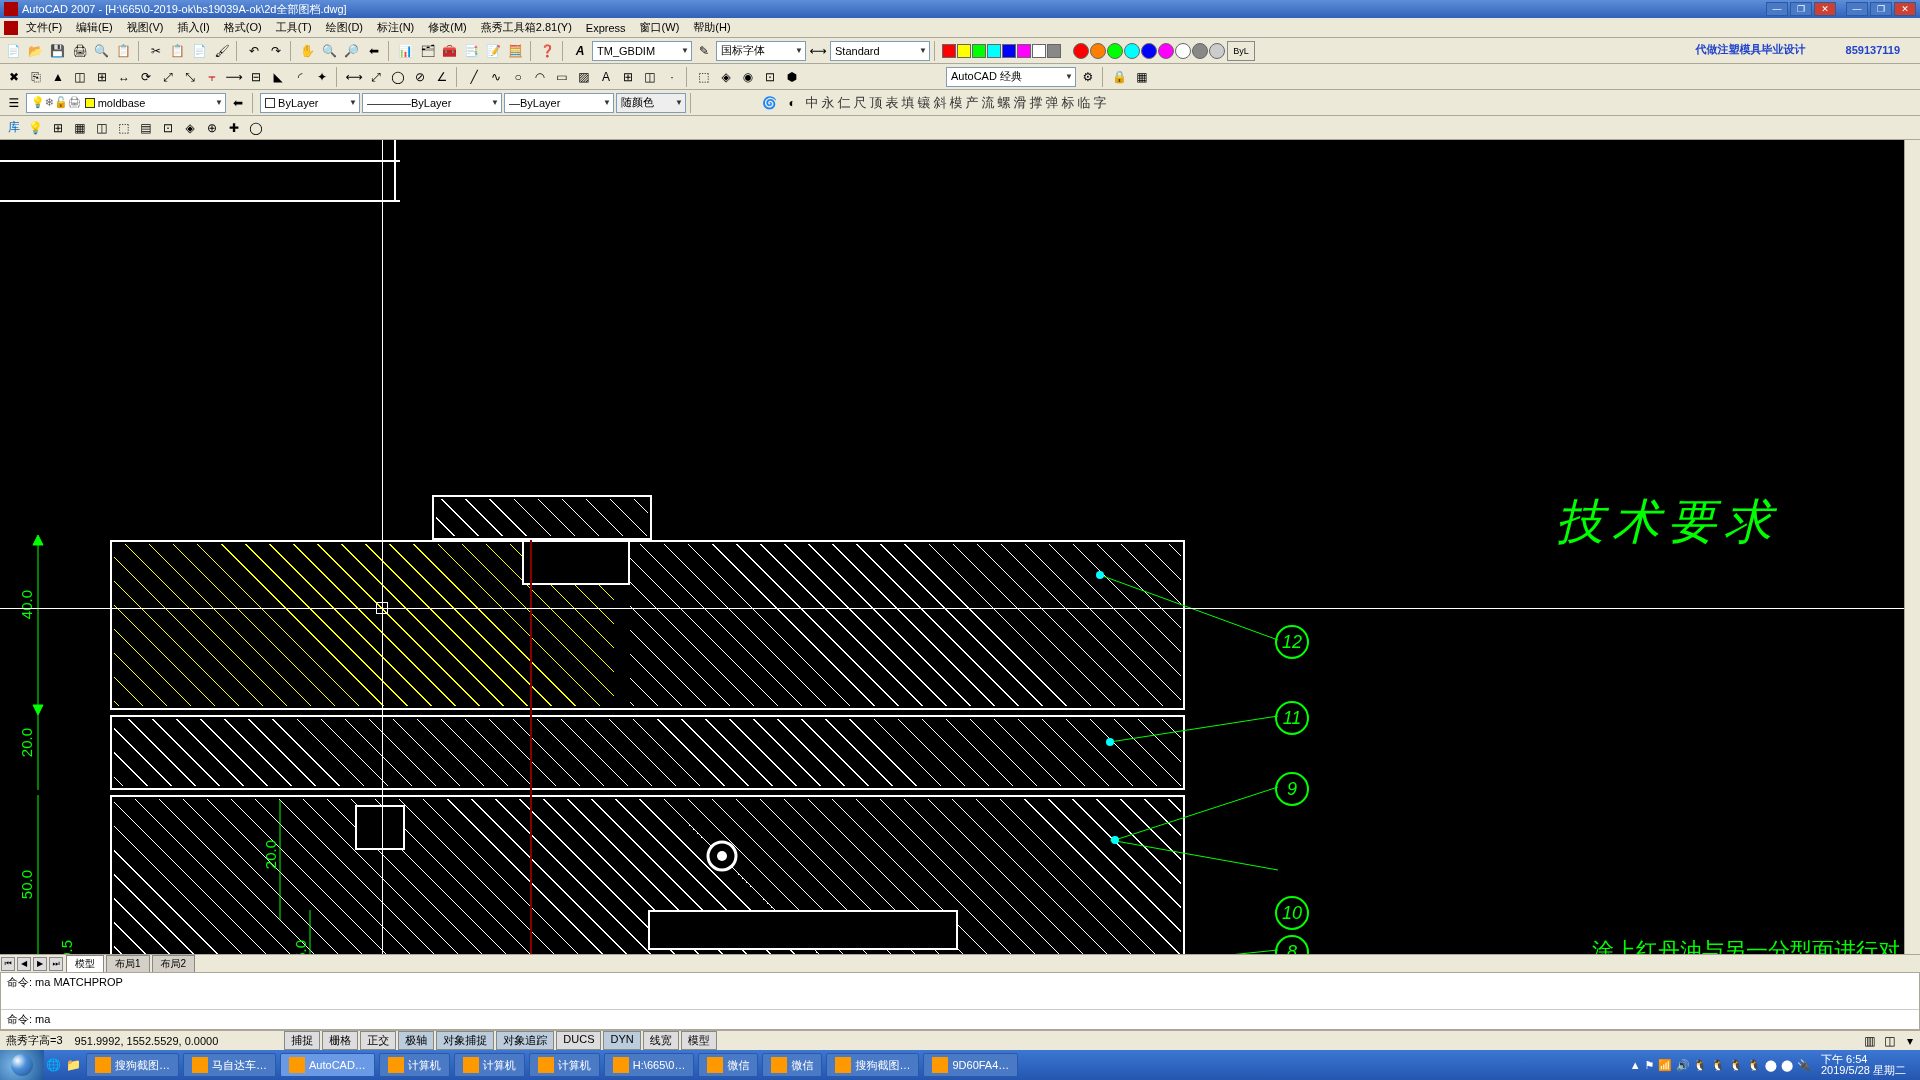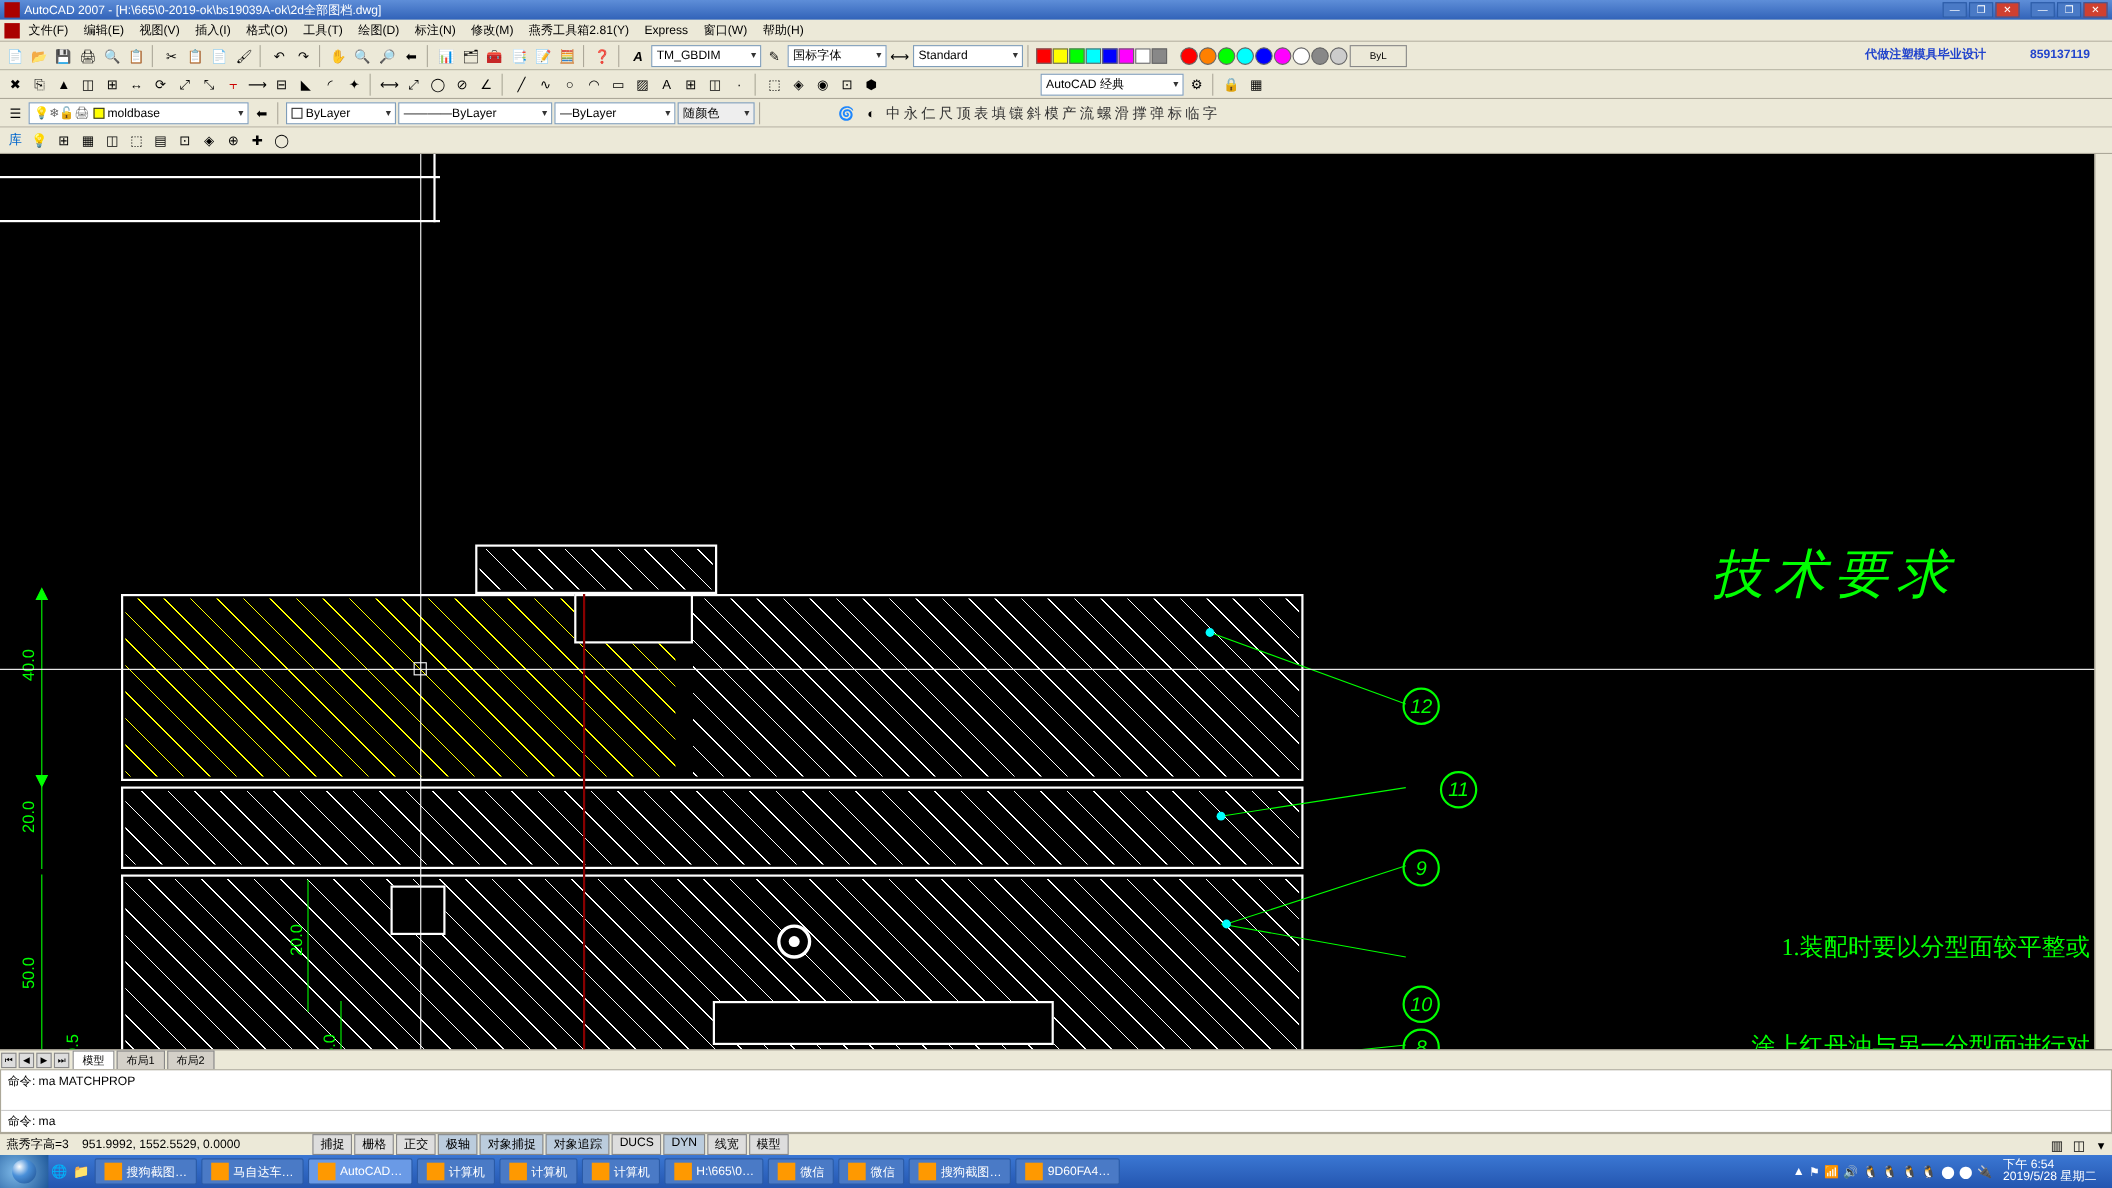--- a/index.html
+++ b/index.html
@@ -145,21 +145,21 @@
     <div class="cswatch" style="background:#f00;border-radius:50%;width:16px;height:16px"></div>
     <div class="cswatch" style="background:#ff8000;border-radius:50%;width:16px;height:16px"></div>
     <div class="cswatch" style="background:#0f0;border-radius:50%;width:16px;height:16px"></div>
     <div class="cswatch" style="background:#0ff;border-radius:50%;width:16px;height:16px"></div>
     <div class="cswatch" style="background:#00f;border-radius:50%;width:16px;height:16px"></div>
     <div class="cswatch" style="background:#f0f;border-radius:50%;width:16px;height:16px"></div>
     <div class="cswatch" style="background:#fff;border-radius:50%;width:16px;height:16px"></div>
     <div class="cswatch" style="background:#888;border-radius:50%;width:16px;height:16px"></div>
     <div class="cswatch" style="background:#ccc;border-radius:50%;width:16px;height:16px"></div>
   </div>
-  <div class="tbtn" style="width:52px;font-size:9px;border:1px solid #888">ByL</div>
+  <div class="tbtn" style="width:28px;font-size:9px;border:1px solid #888">ByL</div>
 </div>
 
 <div class="toolbar">
   <div class="tbtn">✖</div>
   <div class="tbtn">⎘</div>
   <div class="tbtn">▲</div>
   <div class="tbtn">◫</div>
   <div class="tbtn">⊞</div>
   <div class="tbtn">↔</div>
   <div class="tbtn">⟳</div>
@@ -310,28 +310,27 @@
         <line x1="310" y1="770" x2="310" y2="870"></line>
       </g>
     </svg>
 
     <div class="cyan-dot" style="left:1096px;top:431px"></div>
     <div class="cyan-dot" style="left:1106px;top:598px"></div>
     <div class="cyan-dot" style="left:1111px;top:696px"></div>
 
     <div id="balloons">
         <div class="balloon" style="left: 1275px; top: 485px;">12</div>
-        <div class="balloon" style="left: 1309px; top: 561px;">11</div>
+        <div class="balloon" style="left: 1275px; top: 561px;">11</div>
         <div class="balloon" style="left: 1275px; top: 632px;">9</div>
         <div class="balloon" style="left: 1275px; top: 756px;">10</div>
         <div class="balloon" style="left: 1275px; top: 795px;">8</div>
       </div>
 
     <div class="tech-title">技术要求</div>
-    <div class="tech-item" style="top:706px">1.装配时要以分型面较平整或</div>
     <div class="tech-item" style="top:796px">涂上红丹油与另一分型面进行对</div>
 
     <div class="dimtext" style="left:18px;top:450px">40.0</div>
     <div class="dimtext" style="left:18px;top:588px">20.0</div>
     <div class="dimtext" style="left:18px;top:730px">50.0</div>
     <div class="dimtext" style="left:58px;top:800px">0.5</div>
     <div class="dimtext" style="left:262px;top:700px">20.0</div>
     <div class="dimtext" style="left:292px;top:800px">25.0</div>
 
     <div class="crosshair-v" style="left:382px"></div>

